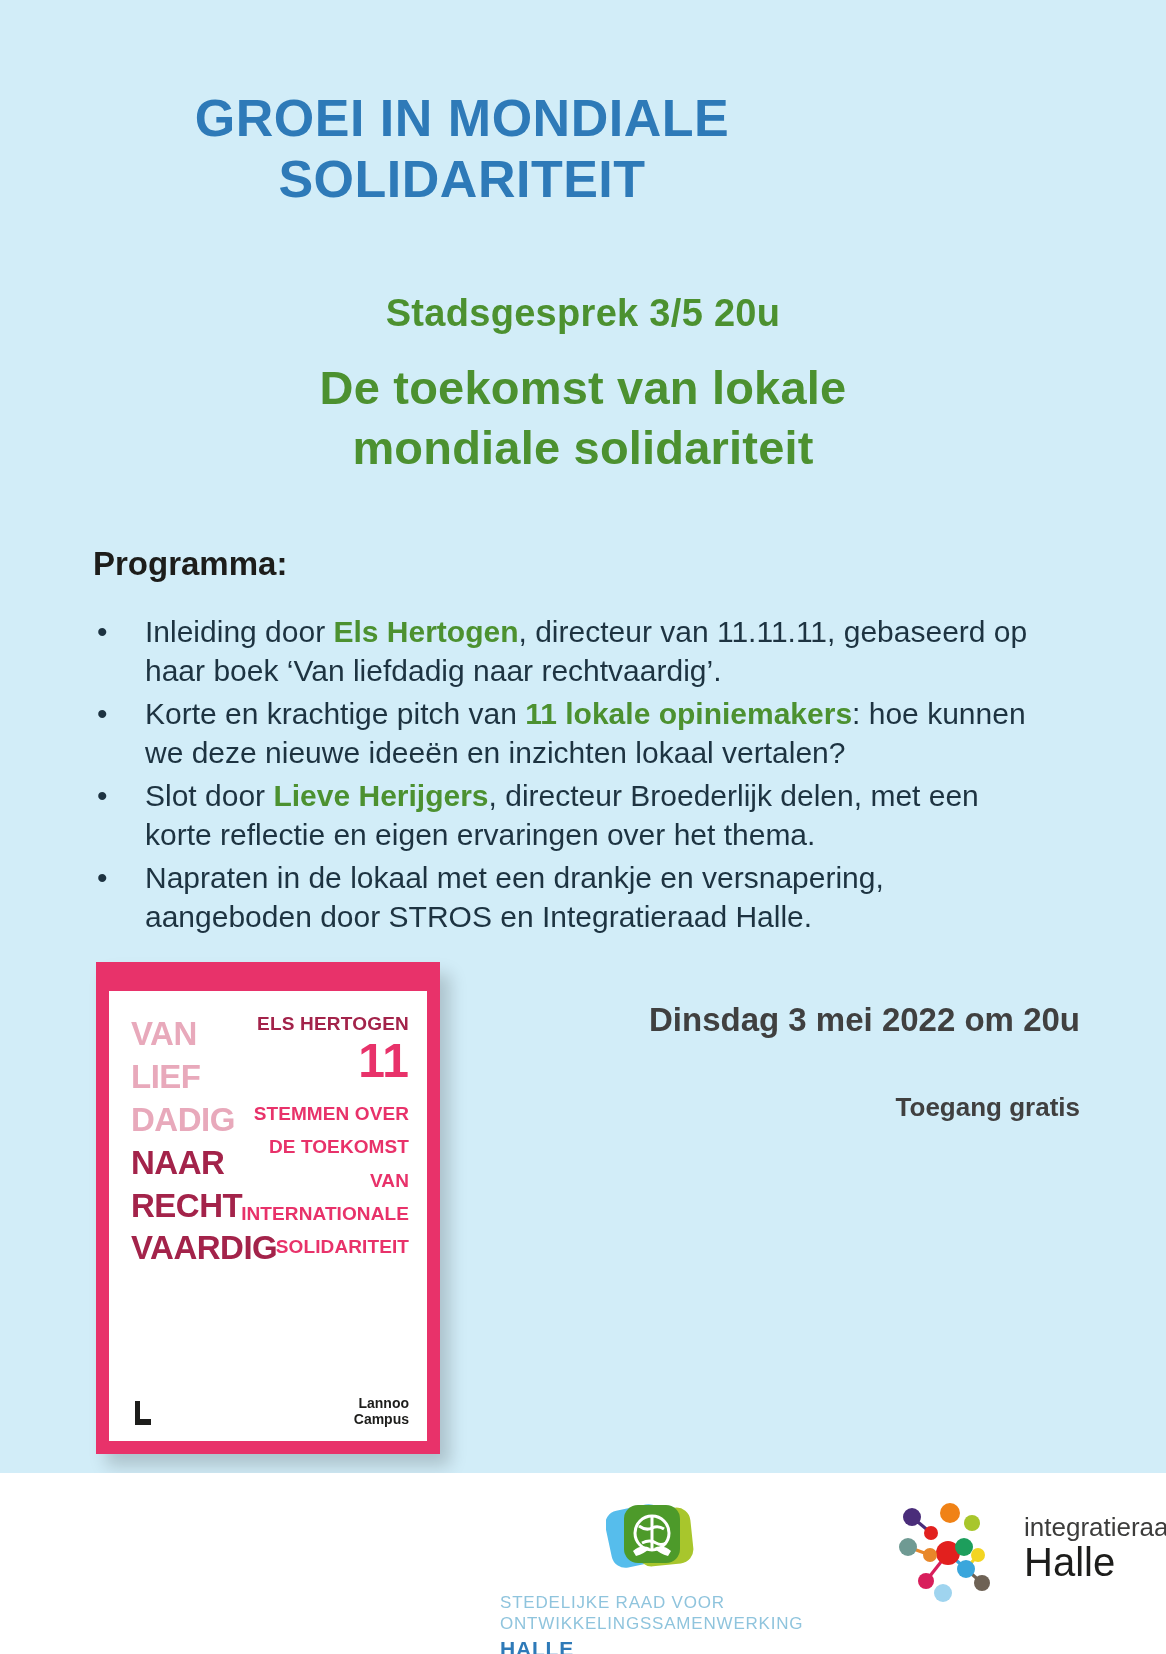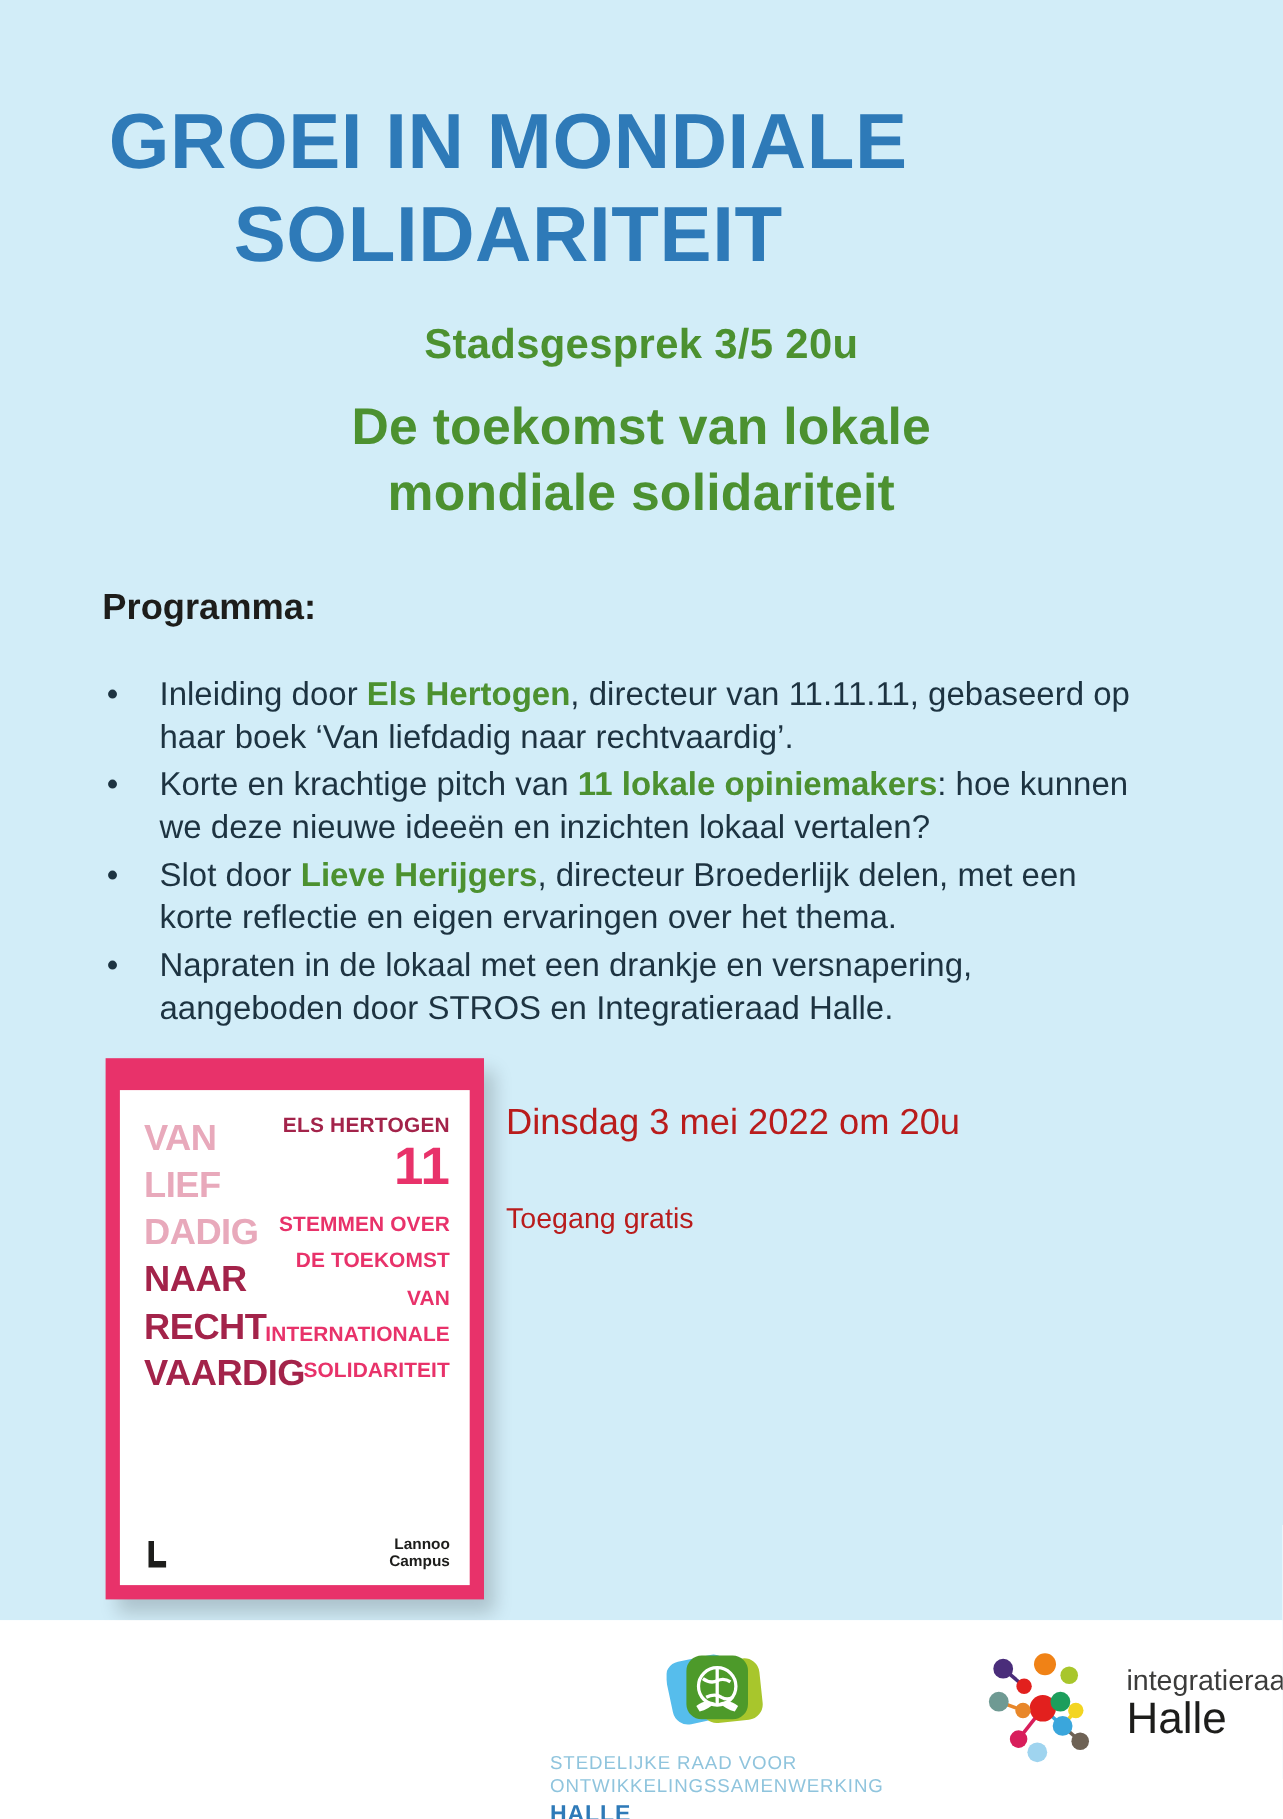--- a/index.html
+++ b/index.html
@@ -17,21 +17,21 @@
   }
   .blue-bg{
     position:absolute;left:0;top:0;width:1166px;height:1473px;
     background:#d2edf8;
   }
   
   .title{
     position:absolute;left:0;top:88px;width:924px;
     text-align:center;
     color:#2e7ab8;
-    font-size:71px;
+    font-size:52px;
     font-weight:bold;
     line-height:1.18;
     letter-spacing:0.5px;
   }
   
   .sub-wrap{
     position:absolute;left:0;top:292px;width:1166px;text-align:center;
   }
   .sub-kicker{
     color:#4c9130;
@@ -43,21 +43,21 @@
   .sub-main{
     color:#4c9130;
     font-size:47px;
     font-weight:bold;
     line-height:1.28;
     margin-top:22px;
     letter-spacing:0.2px;
   }
   
   .prog-title{
-    position:absolute;left:93px;top:533px;
+    position:absolute;left:93px;top:545px;
     color:#1d1d1b;
     font-size:33px;
     font-weight:bold;
   }
   .prog-list{
     position:absolute;left:93px;top:612px;width:960px;
     color:#1d3341;
     font-size:30px;
     line-height:1.30;
   }
@@ -121,23 +121,23 @@
     font-weight:bold;
     line-height:1.15;
   }
   .book-mark{
     position:absolute;left:20px;bottom:14px;
     width:26px;height:28px;
   }
   
   .info{
     position:absolute;left:460px;top:1000px;width:620px;
-    text-align:left;
-    color:#b91c1c;
-    font-weight:normal;
+    text-align:right;
+    color:#404040;
+    font-weight:bold;
   }
   .info-date{font-size:33px;line-height:1.2;}
   .info-venue{font-size:33px;line-height:1.40;margin-top:47px;}
   .info-free{font-size:26px;margin-top:52px;}
   
   .footer{
     position:absolute;left:0;top:1473px;width:1166px;height:181px;
     background:#ffffff;
   }
   .stros{

